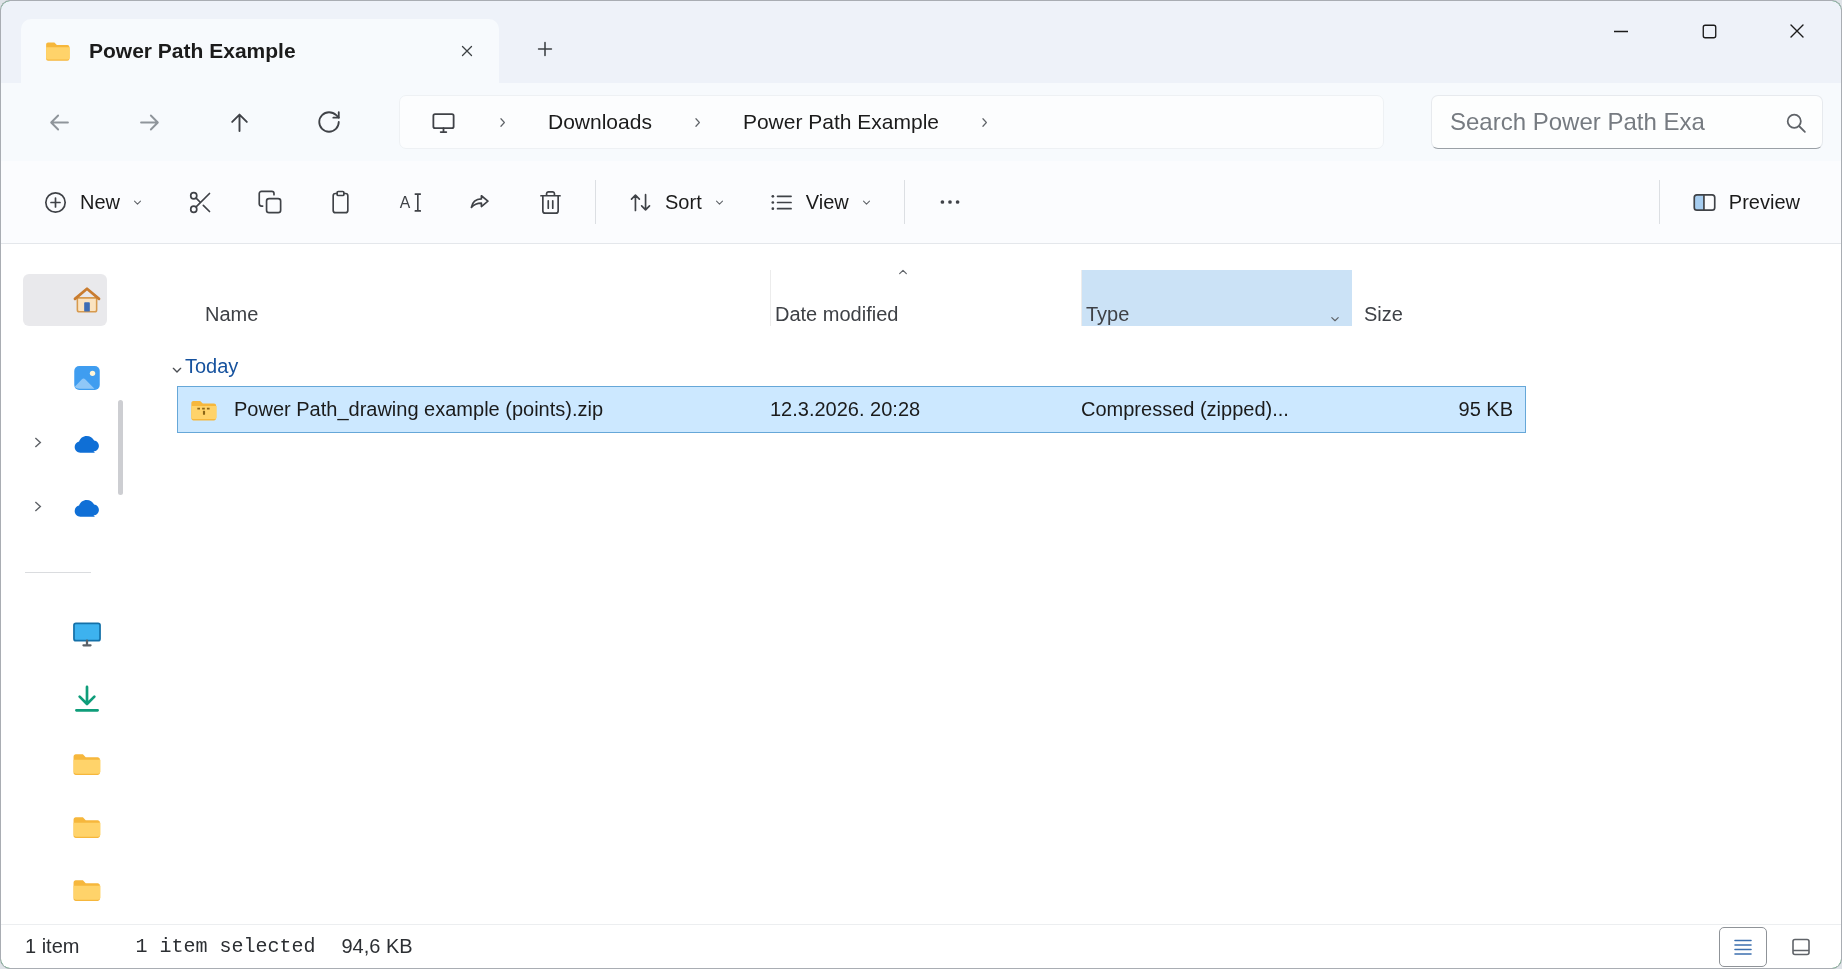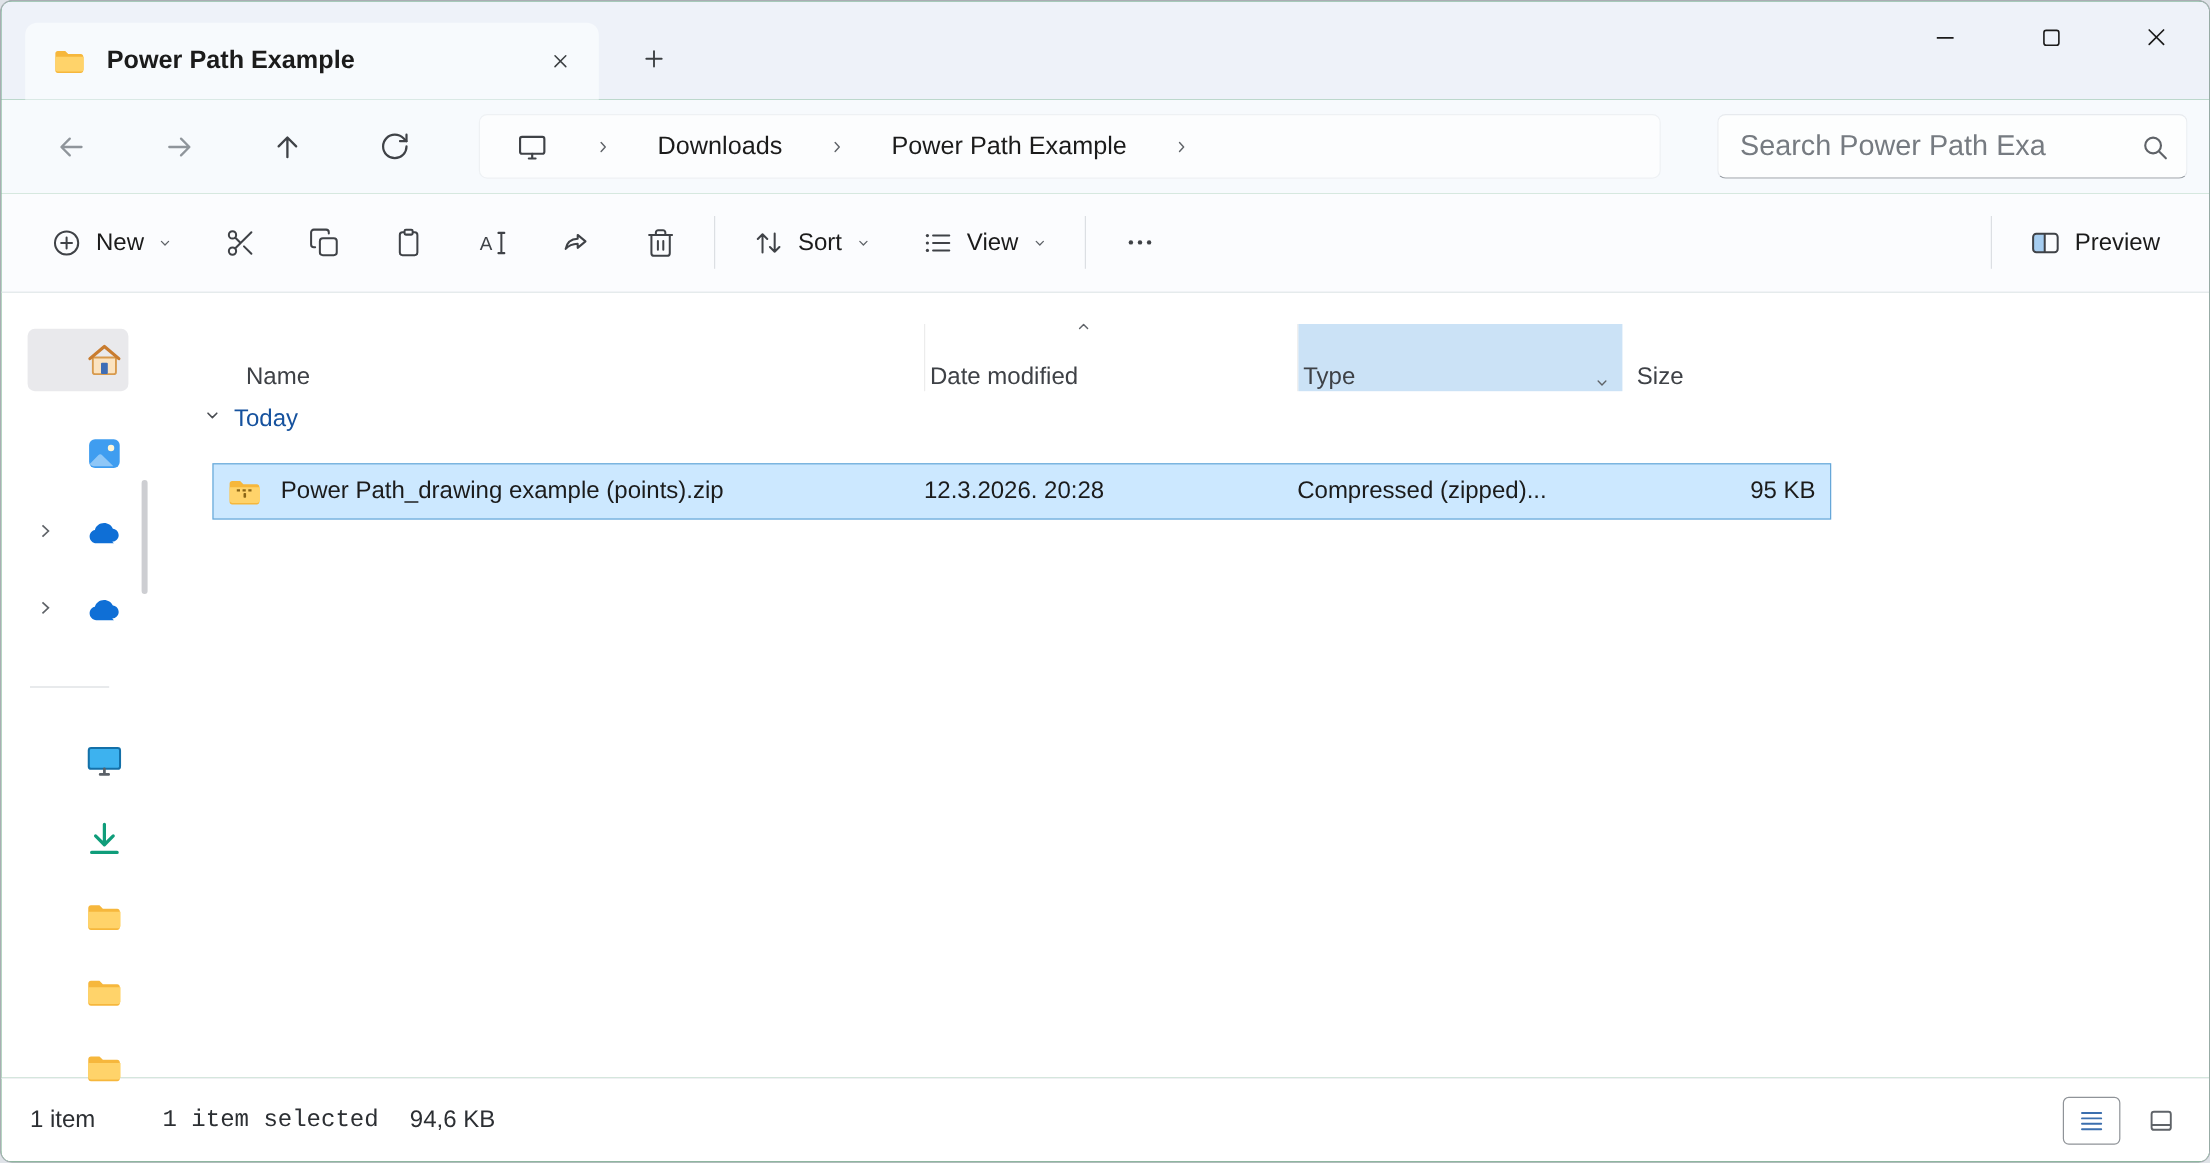--- a/index.html
+++ b/index.html
@@ -54,31 +54,31 @@
   .filearea{ flex:1; position:relative; }
   .colheaders{ margin-top:26px; height:56px; padding-left:48px; display:grid;
     grid-template-columns:594px 311px 270px 176px; align-items:center; position:relative;
     font-size:20px; color:#3e4146; }
   .hcell{ height:100%; display:flex; align-items:flex-end; padding-left:28px; border-right:1px solid #ececec; }
   .hcell.plain{ padding-left:4px; }
   .hcell.type{ background:#cbe2f6; justify-content:space-between; padding:0 10px 0 4px; border-right:none; }
   .hcell.size{ border-right:none; padding-left:12px; }
   .sortcaret{ position:absolute; top:-6px; left:766px; }
 
-  .grouprow{ margin-top:12px; height:40px; display:flex; align-items:flex-start; gap:10px; padding-left:40px;
+  .grouprow{ margin-top:12px; height:40px; display:flex; align-items:flex-end; padding-left:40px;
     font-size:20px; color:#16529e; }
 
   .filerow{ margin-left:48px; margin-top:8px; width:1349px; height:47px; display:grid;
     grid-template-columns:592px 311px 270px 174px; align-items:center;
     background:#cce8ff; border:1px solid #66a7d8; font-size:20px; }
   .fname{ display:flex; align-items:center; gap:14px; padding-left:10px; white-space:nowrap; overflow:hidden; }
   .fsize{ text-align:right; padding-right:12px; }
 
   
-  .statusbar{ height:70px; background:#fff; border-top:1px solid #eceef0; display:flex; align-items:center;
+  .statusbar{ height:44px; background:#fff; border-top:1px solid #eceef0; display:flex; align-items:center;
     padding:0 16px 0 24px; font-size:20px; color:#2c2f33; }
   .st-sel{ margin-left:56px;font-family:Liberation Mono, monospace; }
   .st-size{ margin-left:26px; }
   .viewtoggles{ margin-left:auto; display:flex; gap:10px; align-items:center; }
   .vbtn{ width:48px; height:40px; }
   .vbtn.active{ border:1px solid #8f9398; border-radius:5px; background:#fff; }
 
   svg{ display:block; }
 </style>
 </head>

